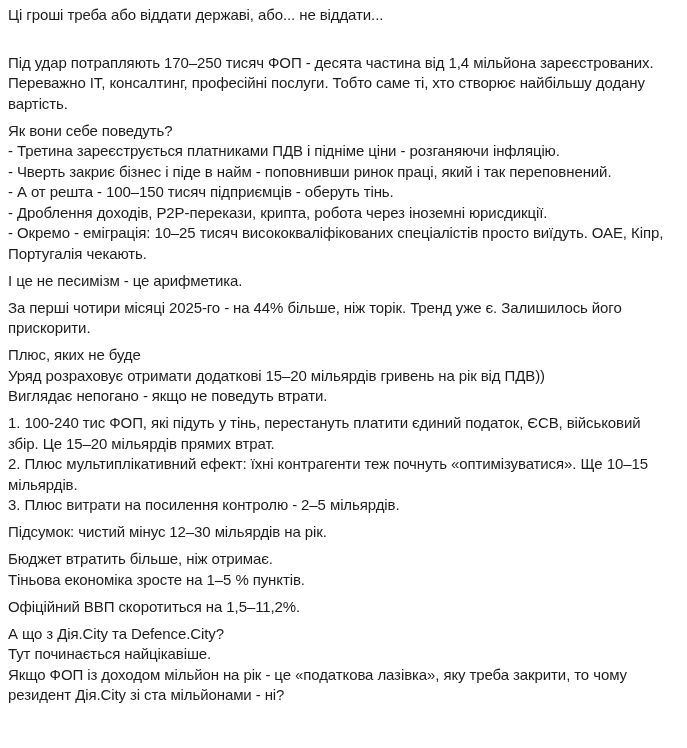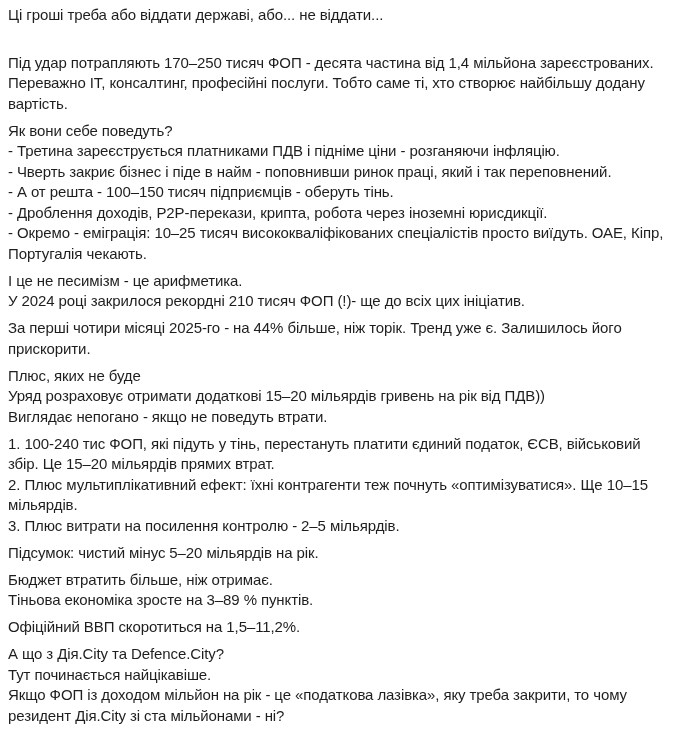--- a/index.html
+++ b/index.html
@@ -29,21 +29,21 @@
     white-space: normal;
   }
 </style>
 </head>
 <body>
 
 <div class="doc" style="color: rgb(30, 30, 30); background: rgb(255, 255, 255);">
     <p><span>Ці гроші треба або віддати державі, або... не віддати...</span></p>
     <p><br><span>Під удар потрапляють 170–250 тисяч ФОП - десята частина від 1,4 мільйона зареєстрованих. Переважно ІТ, консалтинг, професійні послуги. Тобто саме ті, хто створює найбільшу додану вартість.</span></p>
     <p><span>Як вони себе поведуть?</span><br><span>- Третина зареєструється платниками ПДВ і підніме ціни - розганяючи інфляцію.</span><br><span>- Чверть закриє бізнес і піде в найм - поповнивши ринок праці, який і так переповнений.</span><br><span>- А от решта - 100–150 тисяч підприємців - оберуть тінь.</span><br><span>- Дроблення доходів, P2P-перекази, крипта, робота через іноземні юрисдикції.</span><br><span>- Окремо - еміграція: 10–25 тисяч висококваліфікованих спеціалістів просто виїдуть. ОАЕ, Кіпр, Португалія чекають.</span></p>
-    <p><span>І це не песимізм - це арифметика.</span><br><span>У 2024 році закрилося рекордні 210 тисяч ФОП (!)- ще до всіх цих ініціатив.</span></p>
+    <p><span>І це не песимізм - це арифметика.</span><br></p>
     <p><span>За перші чотири місяці 2025-го - на 44% більше, ніж торік. Тренд уже є. Залишилось його прискорити.</span></p>
     <p><span>Плюс, яких не буде</span><br><span>Уряд розраховує отримати додаткові 15–20 мільярдів гривень на рік від ПДВ))</span><br><span>Виглядає непогано - якщо не поведуть втрати.</span></p>
     <p><span>1. 100-240 тис ФОП, які підуть у тінь, перестануть платити єдиний податок, ЄСВ, військовий збір. Це 15–20 мільярдів прямих втрат.</span><br><span>2. Плюс мультиплікативний ефект: їхні контрагенти теж почнуть «оптимізуватися». Ще 10–15 мільярдів.</span><br><span>3. Плюс витрати на посилення контролю - 2–5 мільярдів.</span></p>
-    <p><span>Підсумок: чистий мінус 5–20 мільярдів на рік.</span></p>
-    <p><span>Бюджет втратить більше, ніж отримає.</span><br><span>Тіньова економіка зросте на 3–89 % пунктів.</span></p>
+    <p><span>Підсумок: чистий мінус 12–30 мільярдів на рік.</span></p>
+    <p><span>Бюджет втратить більше, ніж отримає.</span><br><span>Тіньова економіка зросте на 1–5 % пунктів.</span></p>
     <p><span>Офіційний ВВП скоротиться на 1,5–11,2%.</span></p>
     <p><span>А що з Дія.City та Defence.City?</span><br><span>Тут починається найцікавіше.</span><br><span>Якщо ФОП із доходом мільйон на рік - це «податкова лазівка», яку треба закрити, то чому резидент Дія.City зі ста мільйонами - ні?</span></p>
   </div>
 
 </body></html>

